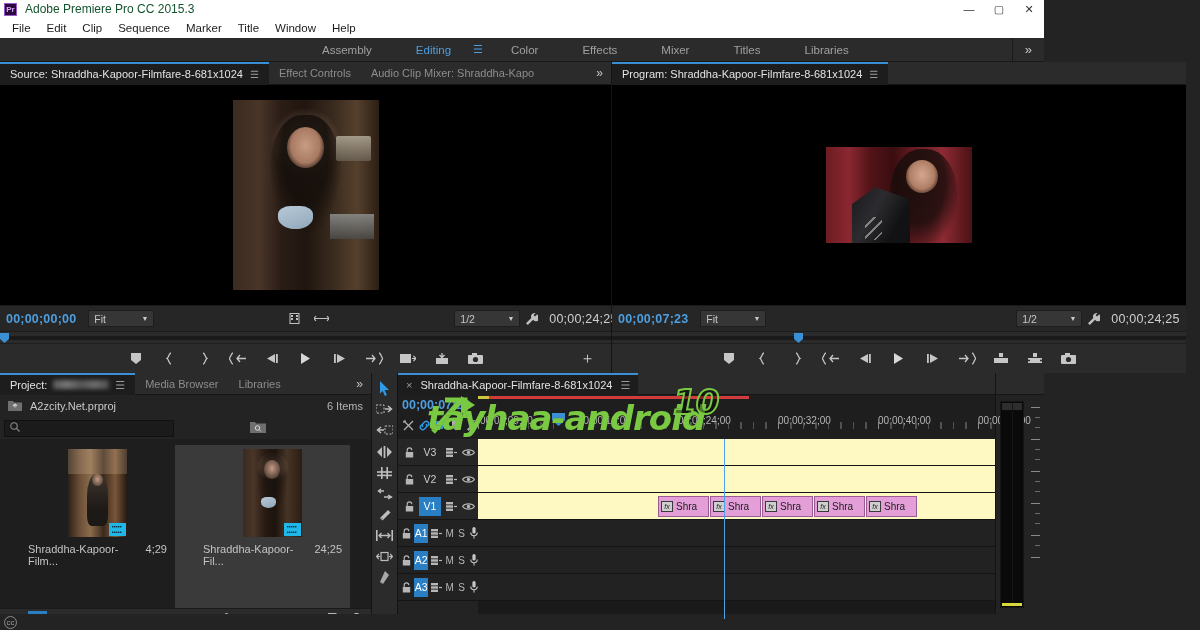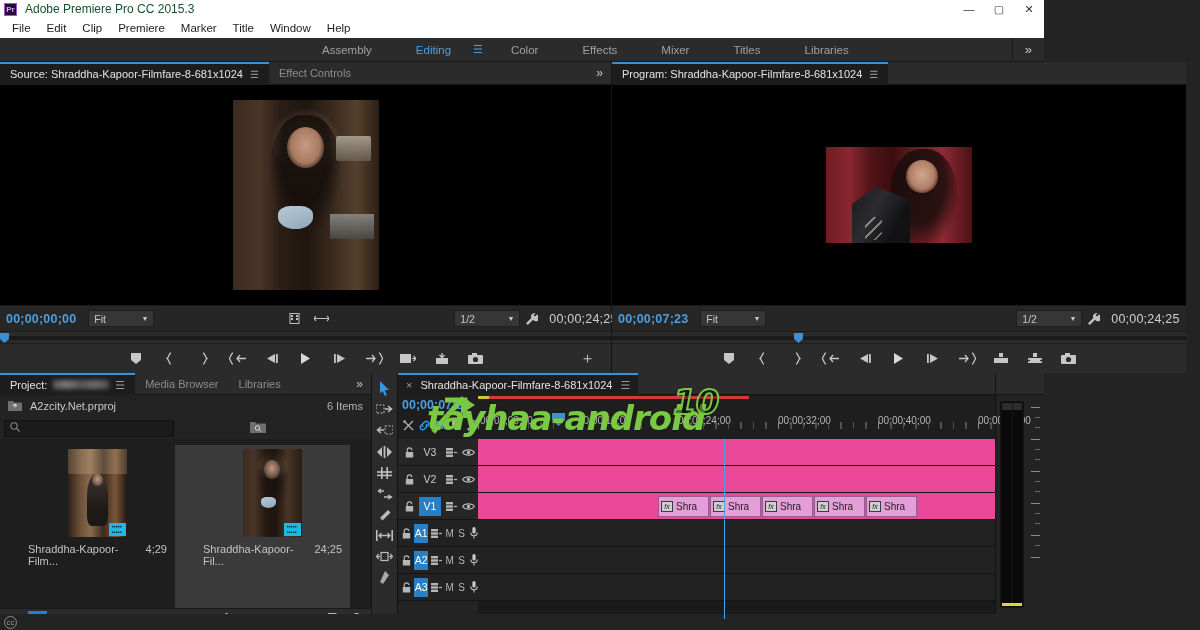--- a/index.html
+++ b/index.html
@@ -245,21 +245,21 @@
   .tracks-head { width: 80px; background: #232323; flex: 0 0 80px; }
   .trow { height: 27px; display: flex; align-items: center; border-bottom: 1px solid #151515;
           gap: 3px; padding-left: 4px; background: #262626; }
   .trow.audio { background: #222; }
   .tname { width: 22px; height: 19px; display: flex; align-items: center; justify-content: center;
            font-size: 10.5px; color: #cdcdcd; }
   .tname.on { background: #2a7fc4; color: #fff; }
   .ticon { width: 14px; height: 16px; display: flex; align-items: center; justify-content: center;
            color: #b6b6b6; font-size: 10px; }
   .tracks-area { flex: 1; position: relative; background: #1a1a1a; }
-  .trow-bg { height: 27px; border-bottom: 1px solid #151515; background: #ec4899; position: relative; }
+  .trow-bg { height: 27px; border-bottom: 1px solid #151515; background: #fef9c3; position: relative; }
   .trow-bg.audio { background: #222222; }
   .clip { position: absolute; top: 3px; height: 21px; background: #e59fd8; border: 1px solid #9a5a92;
           display: flex; align-items: center; gap: 3px; padding: 0 2px; overflow: hidden;
           font-size: 10px; color: #1c1c1c; }
   .clip .fx { width: 12px; height: 11px; border: 1px solid #3a3a3a; background: #cfcfcf;
               font-size: 7px; display: flex; align-items: center; justify-content: center;
               font-style: italic; color: #1c1c1c; }
   .tl-playhead { position: absolute; top: 0; bottom: 0; width: 1px; background: #4aa3e8; z-index: 5; }
   .tl-scroll-h { height: 11px; background: #232323; flex: 0 0 11px; position: relative; }
   .sc-thumb { position: absolute; top: 2px; height: 7px; background: #4d4d4d; border-radius: 4px; }
@@ -305,21 +305,21 @@
       <div class="win-btn">—</div>
       <div class="win-btn">▢</div>
       <div class="win-btn close">✕</div>
     </div>
   </div>
 
   <div class="menubar">
     <div class="menu-item">File</div>
     <div class="menu-item">Edit</div>
     <div class="menu-item">Clip</div>
-    <div class="menu-item">Premiere</div>
+    <div class="menu-item">Sequence</div>
     <div class="menu-item">Marker</div>
     <div class="menu-item">Title</div>
     <div class="menu-item">Window</div>
     <div class="menu-item">Help</div>
   </div>
 
   <div class="workspacebar">
     <div class="ws-spacer"></div>
     <div class="ws-tab">Assembly</div>
     <div class="ws-tab active">Editing</div>
@@ -334,20 +334,21 @@
 
   <div class="monitors">
 
     <div class="mon source">
       <div class="mon-tabs">
         <div class="mon-tab active">
           <span>Source: Shraddha-Kapoor-Filmfare-8-681x1024</span>
           <span class="hamb">☰</span>
         </div>
         <div class="mon-tab">Effect Controls</div>
+        <div class="mon-tab">Audio Clip Mixer: Shraddha-Kapo</div>
         <div class="tabs-chev">»</div>
       </div>
 
       <div class="mon-view">
         <div class="mon-stage">
           <div class="img-src">
             <div class="src-shelf2"></div>
             <div class="src-bra"></div>
             <div class="src-shelf"></div>
           </div>

